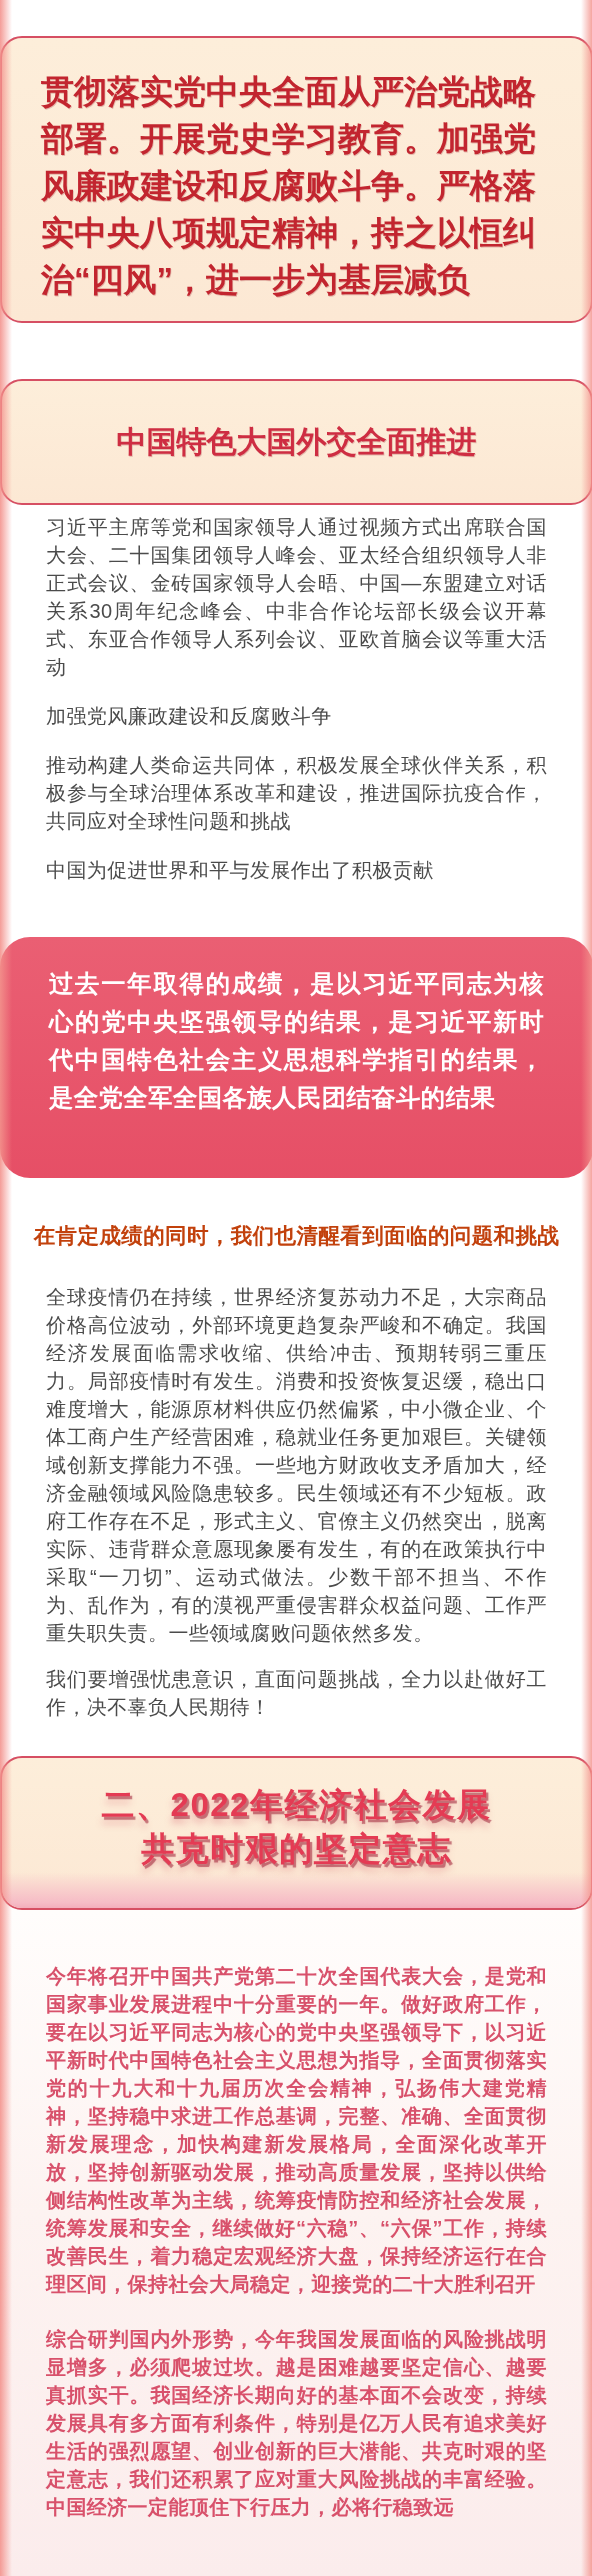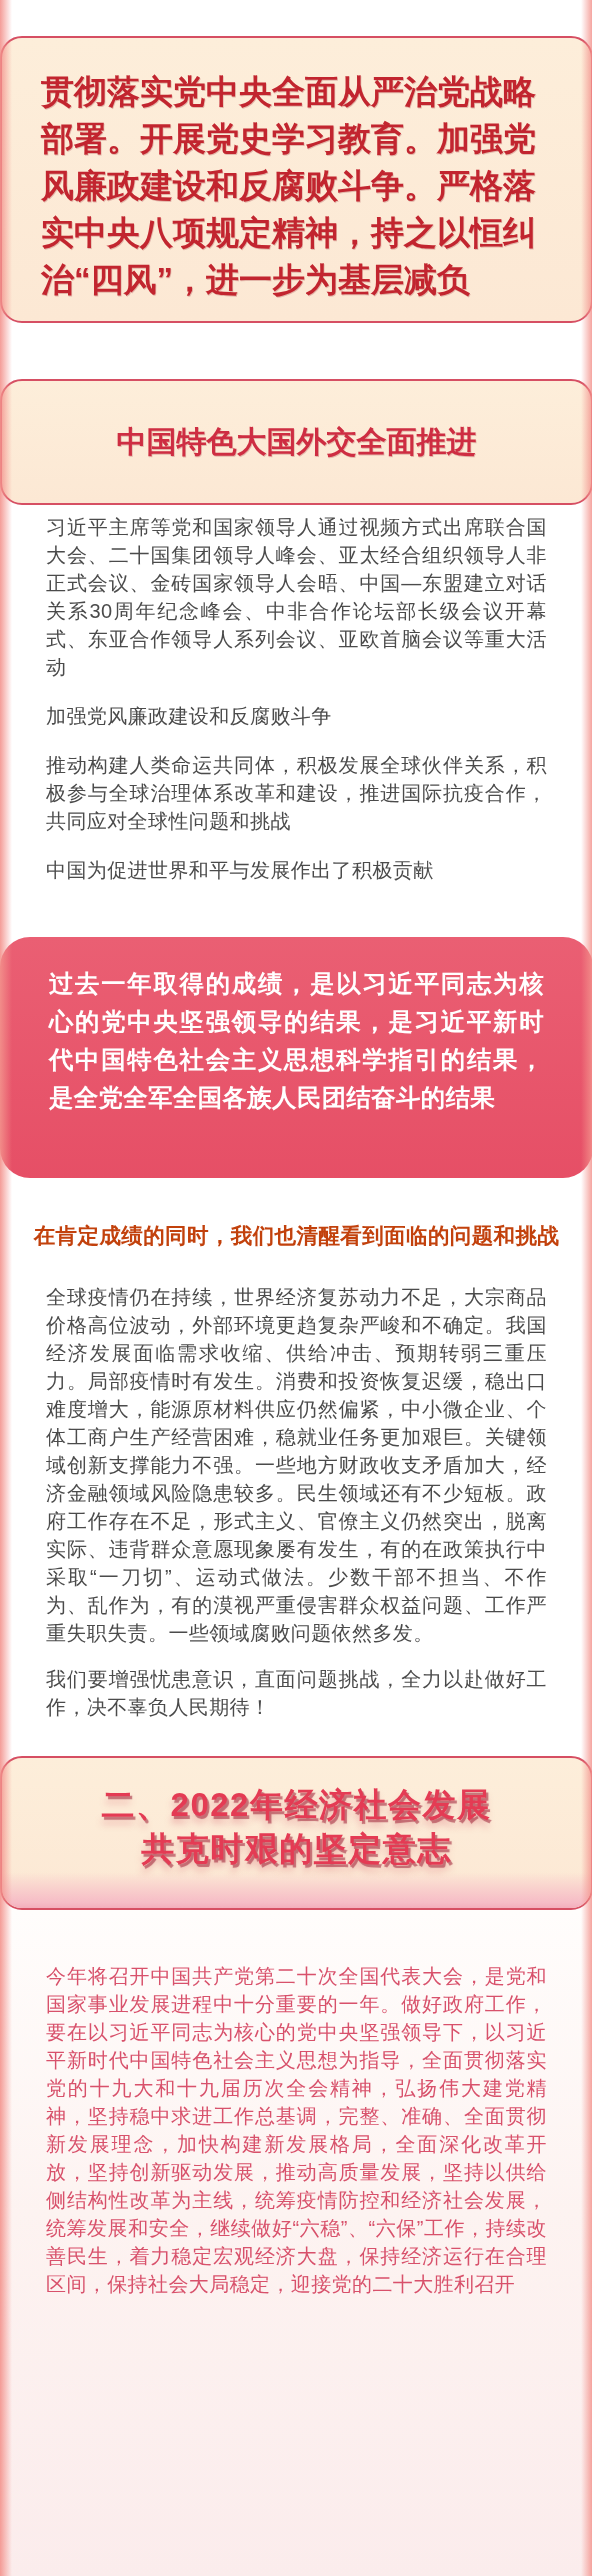--- a/index.html
+++ b/index.html
@@ -131,21 +131,21 @@
   }
 
   
   .body-3 {
     height: 668px;
     padding-top: 52px;
     background: linear-gradient(180deg, #fffdfc 0%, #fdf3f1 45%, #fbecec 100%);
   }
   .body-3 p {
     color: #d8516b;
-    font-weight: 400;
+    font-weight: 700;
   }
   .body-3 p + p { margin-top: 27px; }
 </style>
 </head>
 <body>
 
 <div class="page">
 
   <div class="top-gap"></div>
 
@@ -176,16 +176,17 @@
     <p class="gray">我们要增强忧患意识，直面问题挑战，全力以赴做好工作，决不辜负人民期待！</p>
   </section>
 
   <section class="section-title-card">
     <div class="section-title-line">二、2022年经济社会发展</div>
     <div class="section-title-line">共克时艰的坚定意志</div>
   </section>
 
   <section class="body-section body-3">
     <p>今年将召开中国共产党第二十次全国代表大会，是党和国家事业发展进程中十分重要的一年。做好政府工作，要在以习近平同志为核心的党中央坚强领导下，以习近平新时代中国特色社会主义思想为指导，全面贯彻落实党的十九大和十九届历次全会精神，弘扬伟大建党精神，坚持稳中求进工作总基调，完整、准确、全面贯彻新发展理念，加快构建新发展格局，全面深化改革开放，坚持创新驱动发展，推动高质量发展，坚持以供给侧结构性改革为主线，统筹疫情防控和经济社会发展，统筹发展和安全，继续做好“六稳”、“六保”工作，持续改善民生，着力稳定宏观经济大盘，保持经济运行在合理区间，保持社会大局稳定，迎接党的二十大胜利召开</p>
+    <p>综合研判国内外形势，今年我国发展面临的风险挑战明显增多，必须爬坡过坎。越是困难越要坚定信心、越要真抓实干。我国经济长期向好的基本面不会改变，持续发展具有多方面有利条件，特别是亿万人民有追求美好生活的强烈愿望、创业创新的巨大潜能、共克时艰的坚定意志，我们还积累了应对重大风险挑战的丰富经验。中国经济一定能顶住下行压力，必将行稳致远</p>
   </section>
 
 </div>
 
 
 </body></html>

